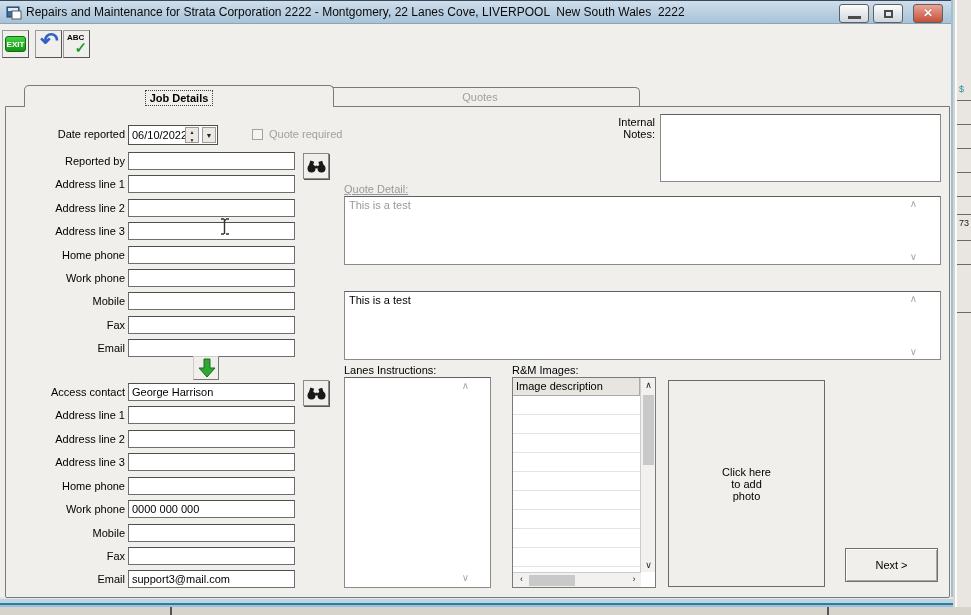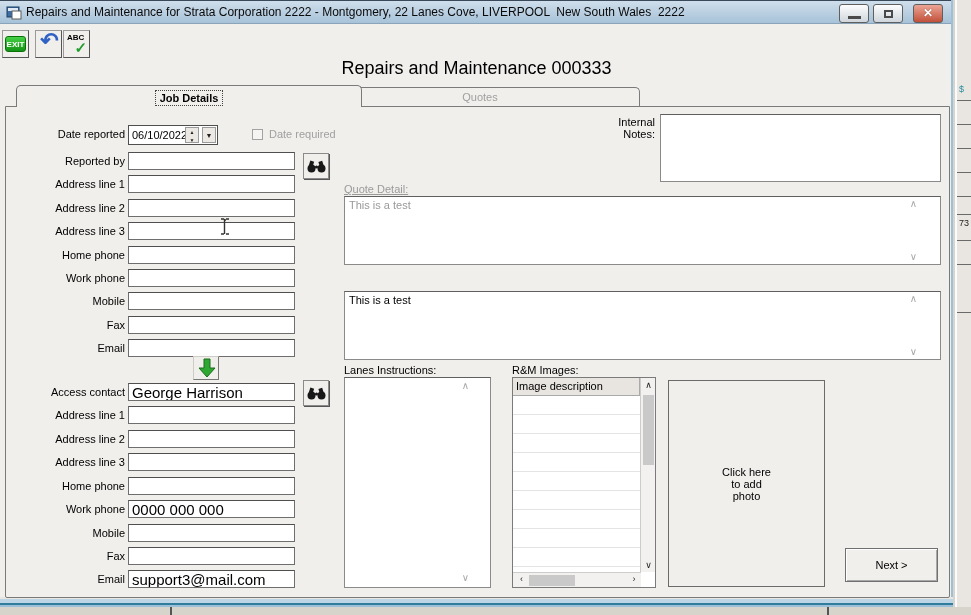--- a/index.html
+++ b/index.html
@@ -40,21 +40,21 @@
          border-radius:5px 5px 0 0; text-align:center; font-size:11px; line-height:19px; z-index:2; }
   #tab-job { top:85px; height:22px; line-height:24px; font-weight:bold; z-index:4; }
   #tab-job span { outline:1px dotted #444; padding:1px 4px; }
   #tab-quotes { color:#9f9f9f; }
   #panel { position:absolute; left:5px; top:106px; width:945px; height:492px; background:#f1efec;
            border:1px solid #7a7a7a; border-radius:0 0 2px 2px; z-index:1; }
 
   
   .lbl { position:absolute; left:5px; width:120px; text-align:right; font-size:11px; color:#000; z-index:5; }
   .inp { position:absolute; left:128px; width:167px; height:18px; border:1px solid #6e6e6e; border-top-color:#4f4f4f;
-         background:#fff; font-family:"Liberation Sans",sans-serif; font-size:15px; padding:0 3px; z-index:5; }
+         background:#fff; font-family:"Liberation Sans",sans-serif; font-size:11px; padding:0 3px; z-index:5; }
   #datewrap { position:absolute; left:128px; top:125px; width:90px; height:20px; border:1px solid #4f4f4f;
               background:#fff; z-index:5; }
   #dateval { position:absolute; left:3px; top:3px; font-size:11px; }
   .spinbox { position:absolute; top:1px; width:14px; height:16px; background:#ece9e4; border:1px solid #9a9a9a;
              font-size:5px; line-height:8px; text-align:center; color:#222; }
   #spinner { right:18px; }
   #datedrop { right:1px; font-size:7px; line-height:16px; }
   #qr-box { position:absolute; left:252px; top:129px; width:11px; height:11px; border:1px solid #a2a2a2;
             background:#f5f4f2; z-index:5; }
   #qr-lbl { position:absolute; left:269px; top:128px; font-size:11px; color:#a0a0a0; z-index:5; }
@@ -144,39 +144,38 @@
       <div id="exitbtn-inner">EXIT</div>
     </div>
     <div class="toolbtn" style="left:35px;">
       <div id="undoglyph">↶</div>
     </div>
     <div class="toolbtn" style="left:63px;">
       <span id="abctext">ABC</span>
       <span id="abccheck">✓</span>
     </div>
 
-    <div id="heading">Repairs and Maintenance 000333</div>
-
-    <div class="tab" id="tab-job" style="left:16px; width:346px;">
+
+    <div class="tab" id="tab-job" style="left:24px; width:310px;">
       <span>Job Details</span>
     </div>
     <div class="tab" id="tab-quotes" style="left:320px; width:320px;">
       <span>Quotes</span>
     </div>
 
     <div id="panel"></div>
 
     <div class="lbl" style="top:128px;">Date reported</div>
     <div id="datewrap">
       <span id="dateval">06/10/2022</span>
       <div class="spinbox" id="spinner"><span>▲</span><br><span>▼</span></div>
       <div class="spinbox" id="datedrop"><span>▼</span></div>
     </div>
     <div id="qr-box"></div>
-    <div id="qr-lbl">Date required</div>
+    <div id="qr-lbl">Quote required</div>
 
     <div class="lbl" style="top:155px;">Reported by</div>
     <input class="inp" style="top: 152px;" value="">
     <div class="findbtn" style="top:153px;">
       <svg width="19" height="13" viewBox="0 0 19 13">
         <circle cx="4.5" cy="8.5" r="4" fill="#181818"></circle>
         <circle cx="14.5" cy="8.5" r="4" fill="#181818"></circle>
         <rect x="2.5" y="1" width="4" height="5" fill="#181818" transform="rotate(18 4.5 3.5)"></rect>
         <rect x="12" y="1" width="4" height="5" fill="#181818" transform="rotate(-18 14.5 3.5)"></rect>
         <circle cx="9.5" cy="7" r="1.6" fill="#181818"></circle>

